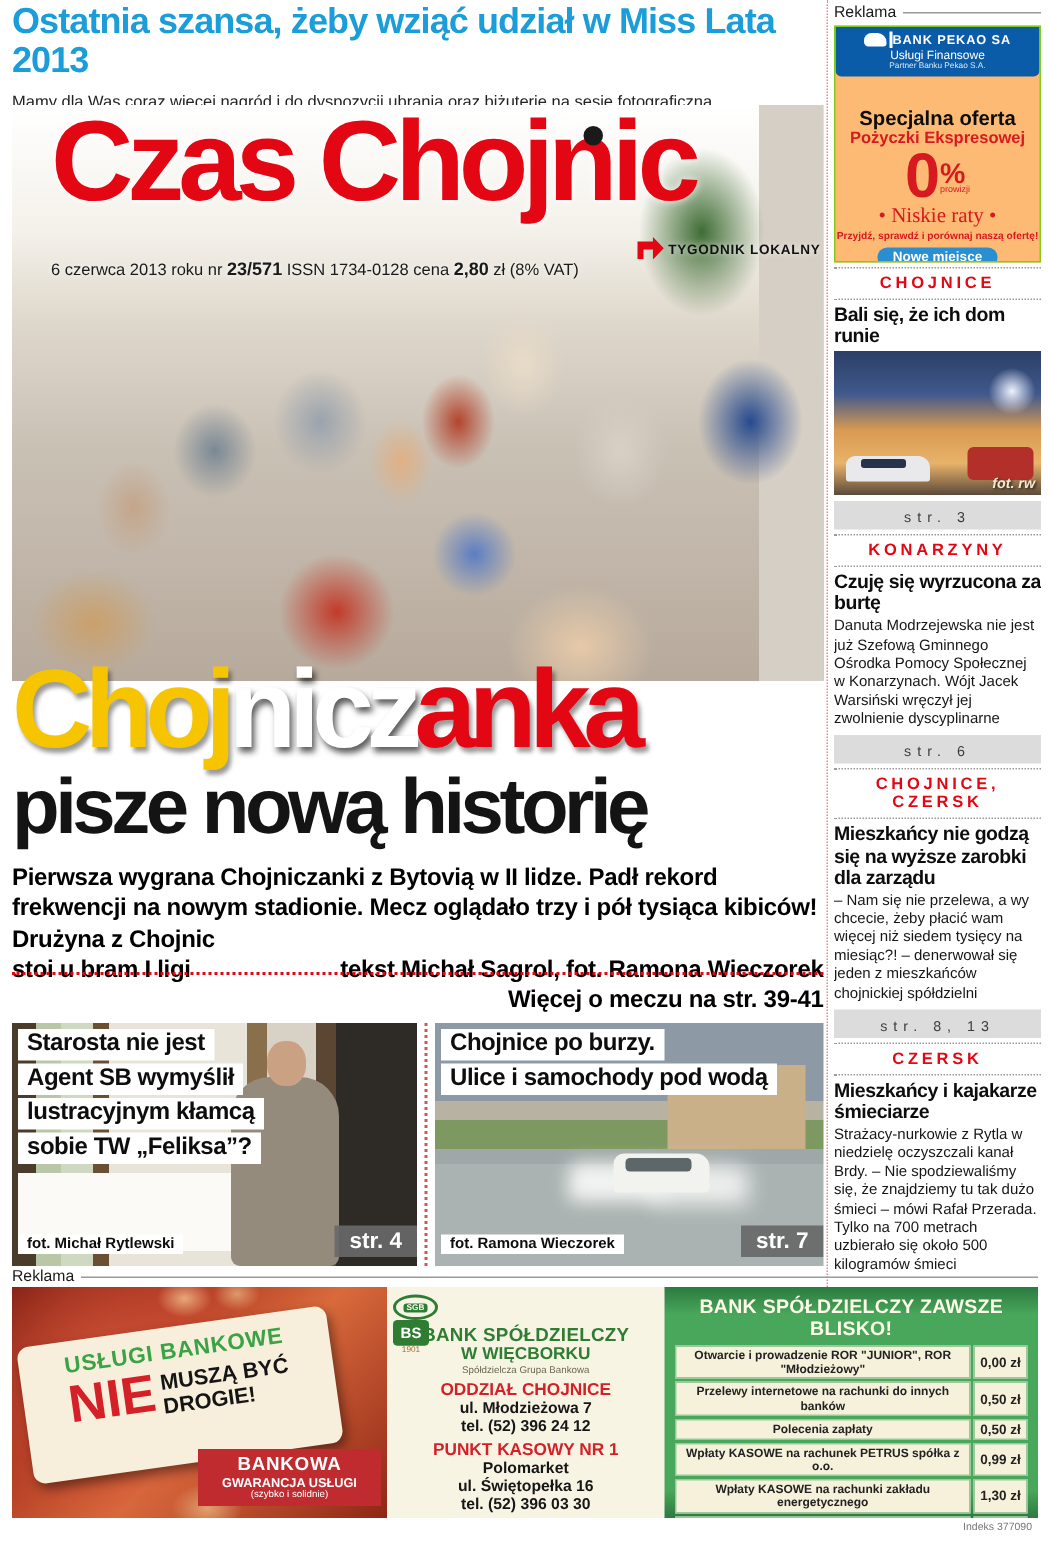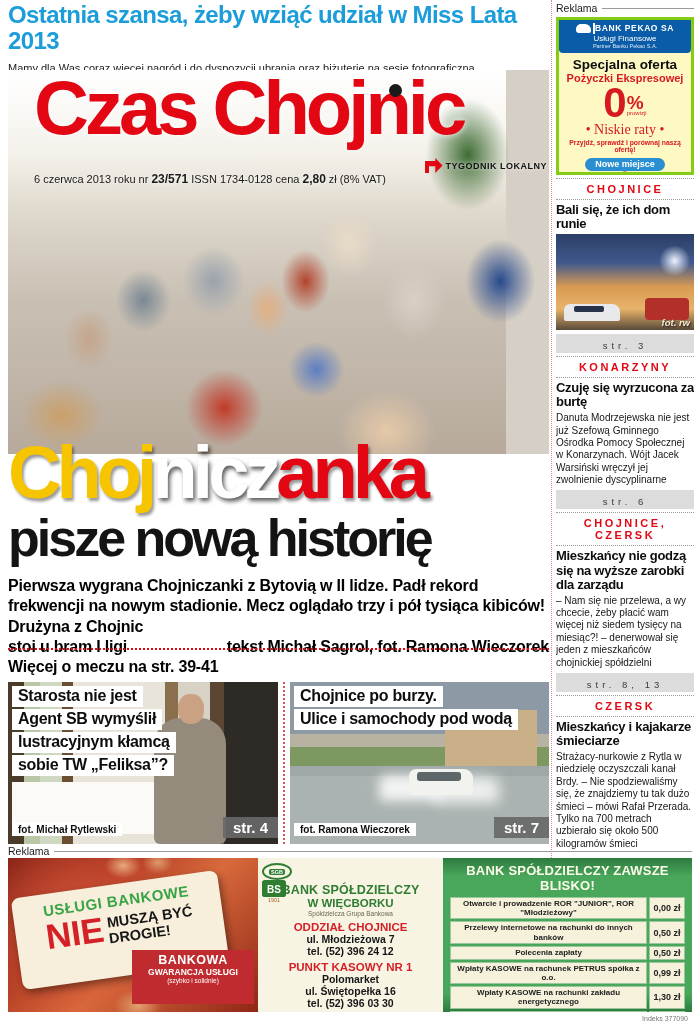--- a/index.html
+++ b/index.html
@@ -53,21 +53,21 @@
     line-height:1; white-space:nowrap; text-shadow:2px 3px 3px rgba(0,0,0,.4); }
   .h1-yellow { color:#f7c500;text-align:right; }
   .h1-white  { color:#ffffff; }
   .h1-red    { color:#e30613; }
   .headline2 { position:absolute; left:0; top:512px; font-size:52px; font-weight:bold; letter-spacing:-3px;
     line-height:1; color:#141414; white-space:nowrap; }
 
   .lede { position:absolute; left:0; top:576px; width:100%; font-size:16px; font-weight:bold;
     letter-spacing:-0.2px; line-height:1.27; color:#000; }
   .lede-row { display:flex; justify-content:space-between; }
-  .lede-credit2 { }
+  .lede-credit2 { text-align:right; }
 
   .red-rule { position:absolute; left:0; top:648px; width:100%; border-top:2px dotted #e30613; }
 
   .teasers { position:absolute; left:0; top:682px; width:100%; height:162px; display:flex; }
   .teaser { position:relative; height:162px; overflow:hidden; }
   .teaser-1 { width:270px;
     background:linear-gradient(90deg,#4a3b2a 0 6%, #b9c7a6 6% 12%, #cfd8c0 12% 20%, #6b4f33 20% 24%,
       #e9e4da 24% 58%, #8a6f4d 58% 63%, #d8d2c6 63% 75%, #5a4632 75% 80%, #2e2a26 80% 100%); }
   .teaser-sep { width:0; border-left:2px dotted #d9534f; margin:0 5px; }
   .teaser-2 { flex:1;
@@ -89,29 +89,29 @@
 
   
   .reklama-label { display:flex; align-items:center; gap:5px; font-size:10.5px; color:#1a1a1a; }
   .reklama-label::after { content:""; flex:1; border-top:1px solid #9a9a9a; }
 
   
   .sidebar { position:absolute; left:556px; top:0; width:138px; height:856px; overflow:hidden; }
   .v-sep { position:absolute; left:551px; top:0; height:858px; border-left:1px dotted #e08a8a; }
   .sb-reklama { margin:2px 0 3px; }
 
-  .pekao-ad { border:3px solid #84cc16; background:#fef9c3; height:158px; overflow:hidden; }
+  .pekao-ad { border:1px solid #84cc16; background:#fdba74; height:158px; overflow:hidden; }
   .pekao-head { background:#0a5ca8; color:#fff; text-align:center; padding:3px 2px 4px; border-radius:0 0 4px 4px; }
   .pekao-logo-row { display:flex; align-items:center; justify-content:center; gap:4px; }
   .pekao-glyph { width:15px; height:9px; background:#fff; border-radius:5px 6px 2px 3px; position:relative; }
   .pekao-glyph::after { content:""; position:absolute; right:-4px; top:-1px; width:2px; height:11px; background:#fff; }
   .pekao-name { font-size:8.5px; font-weight:bold; letter-spacing:0.6px; }
   .pekao-sub { font-size:8px; margin-top:1px; }
   .pekao-sub2 { font-size:5.5px; opacity:.85; }
-  .pekao-body { text-align:center; padding-top:4px; }
+  .pekao-body { text-align:center; padding-top:20px; }
   .pk-offer1 { font-size:13.5px; font-weight:bold; color:#0d0d0d; }
   .pk-offer2 { font-size:11px; font-weight:bold; color:#d71920; }
   .pk-zero-row { display:inline-flex; align-items:flex-start; line-height:.85; color:#d71920; margin:1px 0 0; }
   .pk-zero { font-size:42px; font-weight:bold; }
   .pk-pct-col { display:flex; flex-direction:column; align-items:flex-start; margin-top:10px; }
   .pk-pct { font-size:19px; font-weight:bold; }
   .pk-prow { font-size:6px; }
   .pk-raty { font-family:"Liberation Serif", serif; font-size:14px; color:#d71920; margin-top:1px; }
   .pk-cta { font-size:6.8px; font-weight:bold; color:#d71920; margin-top:1px; }
   .pk-badge { display:inline-block; background:#2a8fd0; color:#fff; font-size:9px; font-weight:bold;
@@ -147,21 +147,21 @@
       radial-gradient(34px 24px at 52% 96%, #e2a170 0%, rgba(226,161,112,0) 70%),
       radial-gradient(150px 130px at 28% 40%, #d3543a 0%, rgba(211,84,58,0) 75%),
       linear-gradient(135deg, #7e1d12 0%, #b03a22 30%, #d96a3c 55%, #8e2615 100%); }
   .ba-card { position:absolute; left:8px; top:26px; width:208px; height:92px; background:#f7efdb; border-radius:8px;
     transform:rotate(-8deg); box-shadow:2px 4px 8px rgba(0,0,0,.45); padding:8px 6px 0; }
   .ba-card-l1 { text-align:center; color:#3aa346; font-weight:bold; font-size:15px; letter-spacing:0.5px; }
   .ba-card-row { display:flex; align-items:flex-start; justify-content:center; gap:4px; margin-top:2px; }
   .ba-nie { color:#d42027; font-weight:bold; font-size:35px; line-height:.9; }
   .ba-musza { color:#151515; font-weight:bold; font-size:14.5px; line-height:1.1; padding-top:3px; }
   .ba-guarantee { position:absolute; right:4px; bottom:8px; width:122px; background:#bf2b2e; color:#fff;
-    text-align:center; padding:3px 2px 20px; }
+    text-align:center; padding:3px 2px 4px; }
   .ba-g1 { font-size:12.5px; font-weight:bold; letter-spacing:0.5px; }
   .ba-g2 { font-size:8.5px; font-weight:bold; }
   .ba-g3 { font-size:6.5px; }
 
   .ba-mid { width:185px; height:100%; background:#f8f4e4; padding:5px 4px 0; text-align:center; }
   .ba-logo-row { display:flex; align-items:flex-start; justify-content:center;flex-direction:column; }
   .sgb-logo { width:30px; height:17px; border:2px solid #2e7d32; border-radius:50%; display:flex; align-items:center; justify-content:center; }
   .sgb-inner { background:#2e7d32; color:#fff; font-size:5.5px; font-weight:bold; padding:0 2px; border-radius:2px; }
   .bs-logo { width:24px; text-align:center; }
   .bs-box { background:#2e7d32; color:#fff; font-weight:bold; font-size:10px; border-radius:3px; padding:1px 3px 2px;

